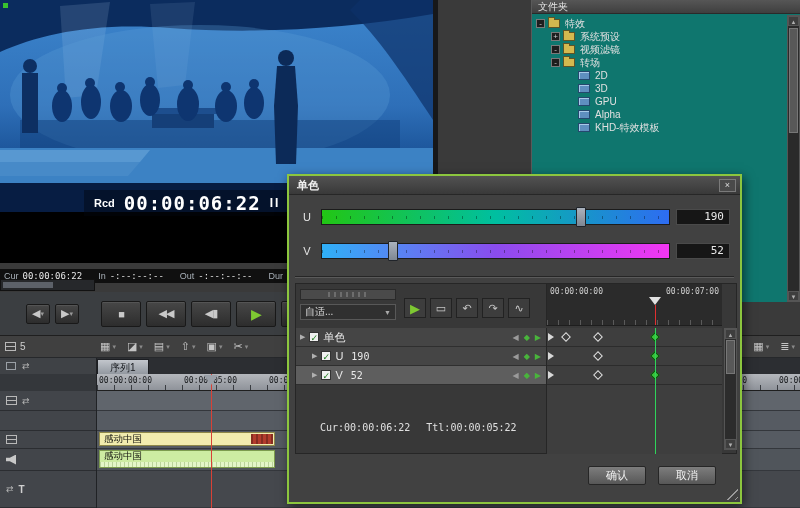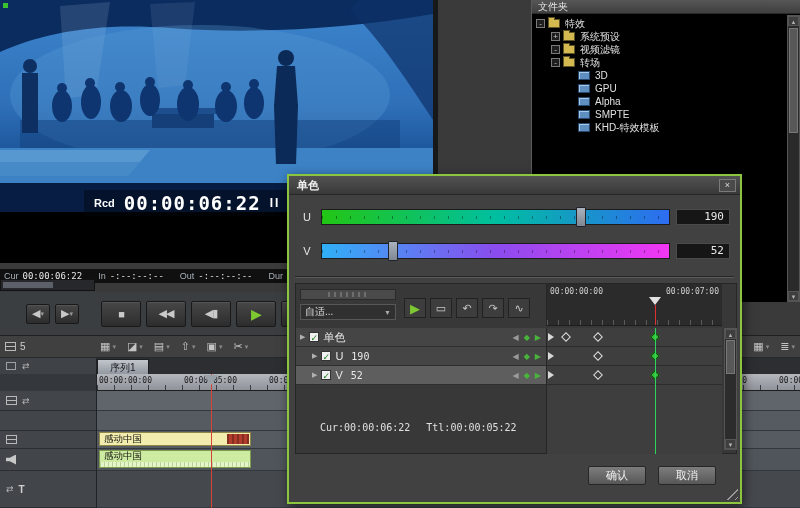--- a/index.html
+++ b/index.html
@@ -30,21 +30,21 @@
 .t-btn.big{width:40px;height:26px}
 .t-glyph{font-size:11px;color:#c9c9c9;letter-spacing:-1px}
 .t-btn.accent .t-glyph{color:#7ec832;font-size:14px}
 .t-caret{font-size:7px;color:#9a9a9a}
 .t-spacer{width:12px}
 
 
 .vdivider{position:absolute;left:433px;top:0;width:5px;height:335px;background:#17181a;z-index:1}
 
 
-.folder-panel{position:absolute;left:531px;top:0;width:269px;height:302px;background:#000000;border-left:1px solid #5a5a5a;z-index:3}
+.folder-panel{position:absolute;left:531px;top:0;width:269px;height:302px;background:#0f766e;border-left:1px solid #5a5a5a;z-index:3}
 .folder-title{height:14px;background:linear-gradient(#565656,#3f3f3f);color:#e4e4e4;font-size:10px;line-height:14px;padding-left:6px;border-bottom:1px solid #2a2a2a}
 .tree{position:absolute;left:0;top:17px;right:14px;bottom:0;overflow:hidden}
 .tree-item{display:flex;align-items:center;height:13px;color:#e0e0e0;font-size:10px;gap:3px;white-space:nowrap}
 .tree-item .lbl{padding:0 2px}
 .tree-item.selected .lbl{background:#d8cda0;color:#141414}
 .expander{width:9px;height:9px;min-width:9px;background:#1e1e1e;border:1px solid #7a7a7a;color:#cfcfcf;font-size:8px;line-height:7px;text-align:center}
 .expander.none{visibility:hidden}
 .tree-icon{width:12px;height:9px;min-width:12px;position:relative}
 .icon-folder{background:#d3b94f;border:1px solid #5e5426}
 .icon-folder::before{content:'';position:absolute;top:-3px;left:-1px;width:5px;height:2px;background:#d3b94f;border:1px solid #5e5426;border-bottom:none}
@@ -79,21 +79,21 @@
 .tt-lane{position:relative;border-bottom:1px solid #34373c}
 .tt-lane:nth-child(1){background:#60656c}
 .tt-lane:nth-child(2){background:#565b62}
 .tt-lane:nth-child(3){background:#565b62}
 .tt-lane:nth-child(4){background:#50555b}
 .tt-lane:nth-child(5){background:#45484d}
 .film-icon{width:11px;height:9px;border:1px solid #b8b8b8;background:linear-gradient(transparent 3px,#b8b8b8 3px,#b8b8b8 4px,transparent 4px)}
 .speaker-icon{width:10px;height:10px;background:#c8c8c8;clip-path:polygon(0 32%,38% 32%,100% 0,100% 100%,38% 68%,0 68%)}
 .arrows-icon{font-size:9px;color:#b8b8b8}
 .mini-box{width:10px;height:8px;border:1px solid #9aa0a6}
-.clip{position:absolute;left:2px;top:1px;bottom:2px;width:152px;border:1px solid}
+.clip{position:absolute;left:2px;top:1px;bottom:2px;width:176px;border:1px solid}
 .clip.video{display:flex;align-items:center}
 .clip-label{font-size:9.5px;color:#15150f;padding-left:4px;white-space:nowrap}
 .clip-thumb{position:absolute;right:1px;top:1px;bottom:1px;width:22px;background-image:repeating-linear-gradient(90deg,rgba(0,0,0,.25) 0 2px,transparent 2px 5px)}
 .clip.audio{display:flex;flex-direction:column}
 .clip-name-row{height:11px;display:flex;align-items:center}
 .clip-wave{flex:1;background-image:repeating-linear-gradient(90deg,rgba(90,130,50,.3) 0 1px,transparent 1px 4px)}
 .tl-playhead-line{position:absolute;top:374px;width:1px;height:134px;background:#d84136;z-index:6}
 .tl-playhead-tri{position:absolute;top:375px;width:0;height:0;border-left:7px solid transparent;border-right:7px solid transparent;border-top:10px solid #9aa0a8;z-index:7}
 
 
@@ -272,36 +272,36 @@
         <span class="lbl">视频滤镜</span>
       </div>
       <div class="tree-item" style="padding-left: 19px;">
         <span class="expander">-</span>
         <span class="tree-icon icon-folder"></span>
         <span class="lbl">转场</span>
       </div>
       <div class="tree-item" style="padding-left: 34px;">
         <span class="expander none"></span>
         <span class="tree-icon icon-transition"></span>
+        <span class="lbl">2D</span>
+      </div>
+      <div class="tree-item" style="padding-left: 34px;">
+        <span class="expander none"></span>
+        <span class="tree-icon icon-transition"></span>
         <span class="lbl">3D</span>
       </div>
       <div class="tree-item" style="padding-left: 34px;">
         <span class="expander none"></span>
         <span class="tree-icon icon-transition"></span>
         <span class="lbl">GPU</span>
       </div>
       <div class="tree-item" style="padding-left: 34px;">
         <span class="expander none"></span>
         <span class="tree-icon icon-transition"></span>
         <span class="lbl">Alpha</span>
-      </div>
-      <div class="tree-item" style="padding-left: 34px;">
-        <span class="expander none"></span>
-        <span class="tree-icon icon-transition"></span>
-        <span class="lbl">SMPTE</span>
       </div>
       <div class="tree-item" style="padding-left: 34px;">
         <span class="expander none"></span>
         <span class="tree-icon icon-transition"></span>
         <span class="lbl">KHD-特效模板</span>
       </div>
     </div>
   <div class="vscroll">
     <div class="varrow up">▲</div>
     <div class="vthumb"></div>

